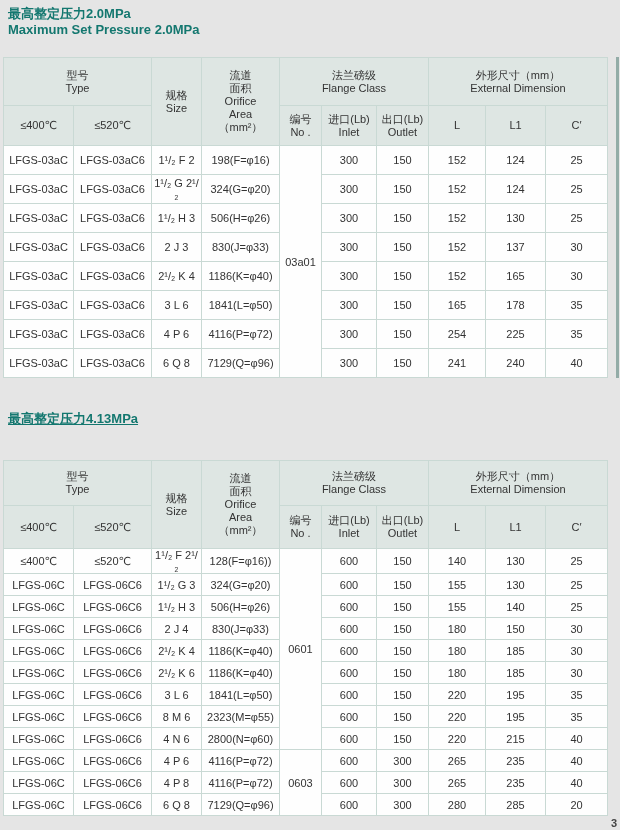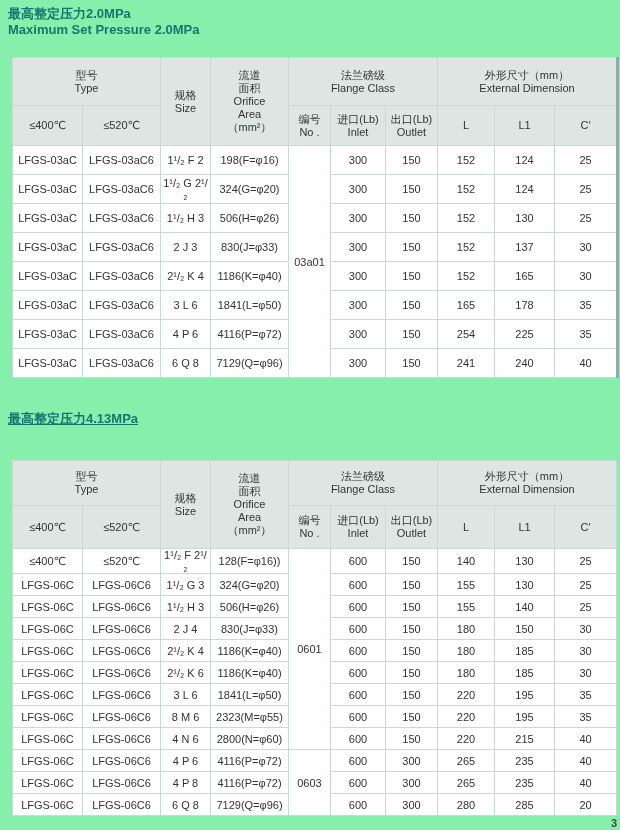--- a/index.html
+++ b/index.html
@@ -1,35 +1,35 @@
 <!DOCTYPE html>
 <html style="--title: #13776f; --header_bg: #dee6e3; --border: #c9d9d4; --text: #333333; --edge: #93aca7;"><head>
 <meta charset="utf-8">
 <style>
   html, body { margin:0; padding:0; }
   .page {
     position: relative;
     width: 620px;
     height: 830px;
-    background: #86efac;
+    background: #e5e5e5;
     overflow: hidden;
     font-family: "Liberation Sans", "DejaVu Sans", sans-serif;
     color: var(--text, #333);
   }
   .section-title {
     position: absolute;
     left: 8px;
     font-weight: bold;
     font-size: 13px;
     line-height: 16px;
     color: var(--title, #13776f);
   }
   table.spec {
     position: absolute;
-    left: 12px;
+    left: 3px;
     border-collapse: collapse;
     table-layout: fixed;
     font-size: 11px;
   }
   table.spec th, table.spec td {
     border: 1px solid var(--border, #c9d9d4);
     text-align: center;
     vertical-align: middle;
     padding: 0 1px;
     overflow: hidden;

